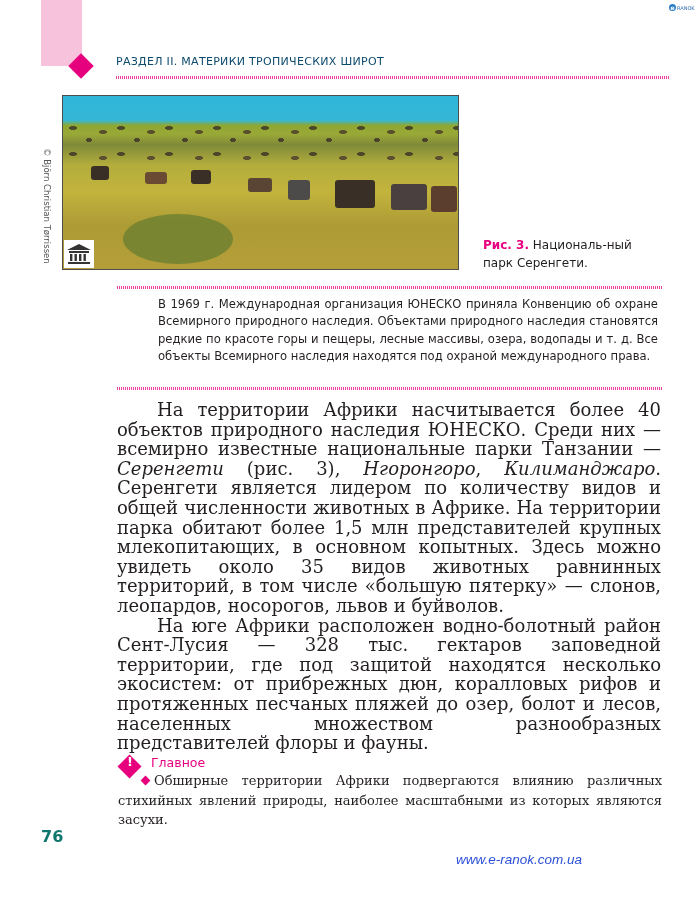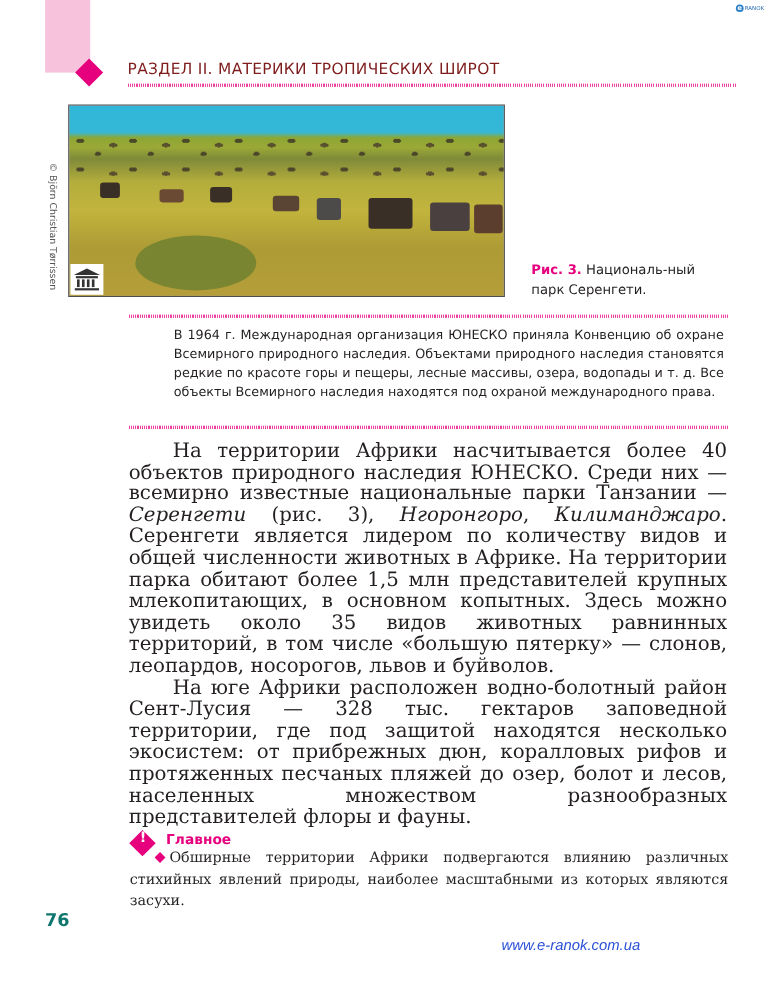--- a/index.html
+++ b/index.html
@@ -10,22 +10,22 @@
     .pink-bar {
       position: absolute; left: 41px; top: 0; width: 41px; height: 66px;
       background: #f7c3dc;
     }
     .diamond {
       position: absolute; left: 72px; top: 57px; width: 18px; height: 18px;
       background: #e6007e; transform: rotate(45deg);
     }
     .section-title {
       position: absolute; left: 116px; top: 55px;
-      font-family: "DejaVu Sans", sans-serif; font-size: 14px; letter-spacing: 0.3px;
-      color: #7f1d1d;
+      font-family: "DejaVu Sans", sans-serif; font-size: 11px; letter-spacing: 0.3px;
+      color: #0c4a6e;
     }
     .dotted {
       position: absolute; height: 3px;
       background-image: repeating-linear-gradient(90deg, #e6007e 0 1px, transparent 1px 2px);
       opacity: 0.75;
     }
     .logo {
       position: absolute; left: 669px; top: 4px; font-family: "DejaVu Sans", sans-serif;
       font-size: 5px; color: #2a6bb5; display: flex; align-items: center; gap: 1px;
     }
@@ -82,21 +82,21 @@
     .main-diamond {
       position: absolute; left: 121px; top: 758px; width: 17px; height: 17px;
       background: #e6007e; transform: rotate(45deg);
     }
     .main-excl {
       position: absolute; left: 124px; top: 754px; width: 12px; text-align: center;
       color: #fff; font-family: "DejaVu Sans", sans-serif; font-weight: bold; font-size: 13px;
     }
     .main-title {
       position: absolute; left: 151px; top: 755px; color: #e6007e;
-      font-family: "DejaVu Sans", sans-serif; font-weight: bold; font-size: 12.5px;
+      font-family: "DejaVu Sans", sans-serif; font-weight: normal; font-size: 12.5px;
     }
     .main-text {
       position: absolute; left: 118px; top: 771px; width: 544px;
       font-size: 13px; line-height: 19.6px; text-align: justify;
     }
     .bullet {
       display: inline-block; width: 7px; height: 7px; background: #e6007e;
       transform: rotate(45deg); margin: 0 5px 1px 24px;
     }
     .page-number {
@@ -147,21 +147,21 @@
     <rect x="2" y="19" width="22" height="2" fill="#333"></rect>
   </svg>
 </div>
 
 <div class="caption">
   <span class="label">Рис. 3.</span>
   <span>Националь-ный парк Серенгети.</span>
 </div>
 
 <div class="dotted" style="left:117px; top:286px; width:545px;"></div>
-<div class="infobox">В 1964 г. Международная организация ЮНЕСКО приняла Конвенцию об охране Всемирного природного наследия. Объектами природного наследия становятся редкие по красоте горы и пещеры, лесные массивы, озера, водопады и т. д. Все объекты Всемирного наследия находятся под охраной международного права.</div>
+<div class="infobox">В 1969 г. Международная организация ЮНЕСКО приняла Конвенцию об охране Всемирного природного наследия. Объектами природного наследия становятся редкие по красоте горы и пещеры, лесные массивы, озера, водопады и т. д. Все объекты Всемирного наследия находятся под охраной международного права.</div>
 <div class="dotted" style="left:117px; top:387px; width:545px;"></div>
 
 <div class="body-text">
   <p><span>На территории Африки насчитывается более 40 объектов природного наследия ЮНЕСКО. Среди них — всемирно известные национальные парки Танзании — </span><i>Серенгети</i><span> (рис. 3), </span><i>Нгоронгоро</i><span>, </span><i>Килиманджаро</i><span>. Серенгети является лидером по количеству видов и общей численности животных в Африке. На территории парка обитают более 1,5 млн представителей крупных млекопитающих, в основном копытных. Здесь можно увидеть около 35 видов животных равнинных территорий, в том числе «большую пятерку» — слонов, леопардов, носорогов, львов и буйволов.</span></p>
   <p>На юге Африки расположен водно-болотный район Сент-Лусия — 328 тыс. гектаров заповедной территории, где под защитой находятся несколько экосистем: от прибрежных дюн, коралловых рифов и протяженных песчаных пляжей до озер, болот и лесов, населенных множеством разнообразных представителей флоры и фауны.</p>
 </div>
 
 <div class="main-diamond"></div>
 <div class="main-excl">!</div>
 <div class="main-title">Главное</div>

